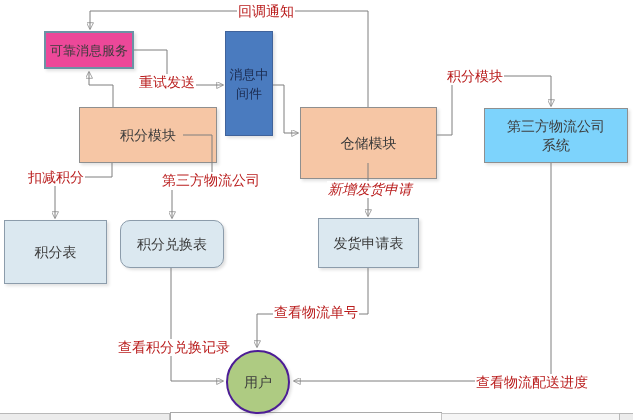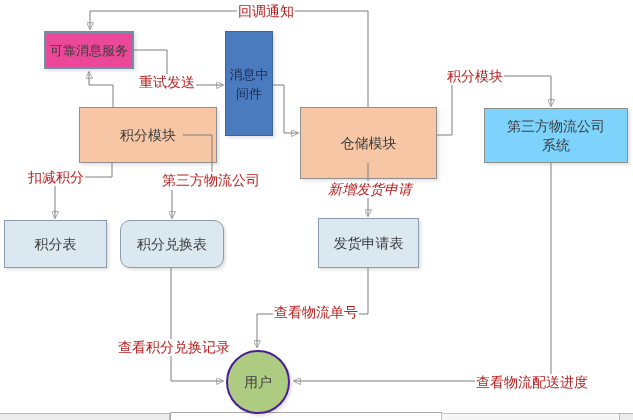--- a/index.html
+++ b/index.html
@@ -23,21 +23,21 @@
     z-index:1;
     line-height:19px;
     white-space:nowrap;
   }
   .n-reliable{left:44px;top:31px;width:90px;height:38px;background:#ec4899;border:2px solid #6b93a5;font-size:13px;}
   .n-middleware{left:225px;top:31px;width:48px;height:105px;background:#4a7bbf;border:1px solid #40639b;color:#1b2b50;font-size:13px;}
   .n-points{left:45px;top:107px;width:138px;height:56px;background:#f6c6a5;margin-left:34px;}
   .n-warehouse{left:300px;top:107px;width:137px;height:72px;background:#f6c6a5;}
   .n-logistics{left:484px;top:108px;width:144px;height:55px;background:#7dd3fc;}
   .n-table{background:#dbe8f0;border:1px solid #8c9cab;}
-  .n-points-table{left:4px;top:220px;width:103px;height:48px;}
+  .n-points-table{left:4px;top:220px;width:103px;height:64px;}
   .n-exchange-table{left:120px;top:220px;width:104px;height:48px;border-radius:10px;}
   .n-ship-table{left:318px;top:218px;width:101px;height:50px;}
   .n-user{
     left:226px;top:350px;width:64px;height:64px;
     background:#aecb82;border:2px solid #4c1d95;
     border-radius:50%;
   }
   
   svg.wires{position:absolute;left:0;top:0;z-index:2;}
   svg.wires path{fill:none;stroke:#7f7f7f;stroke-width:1;}

